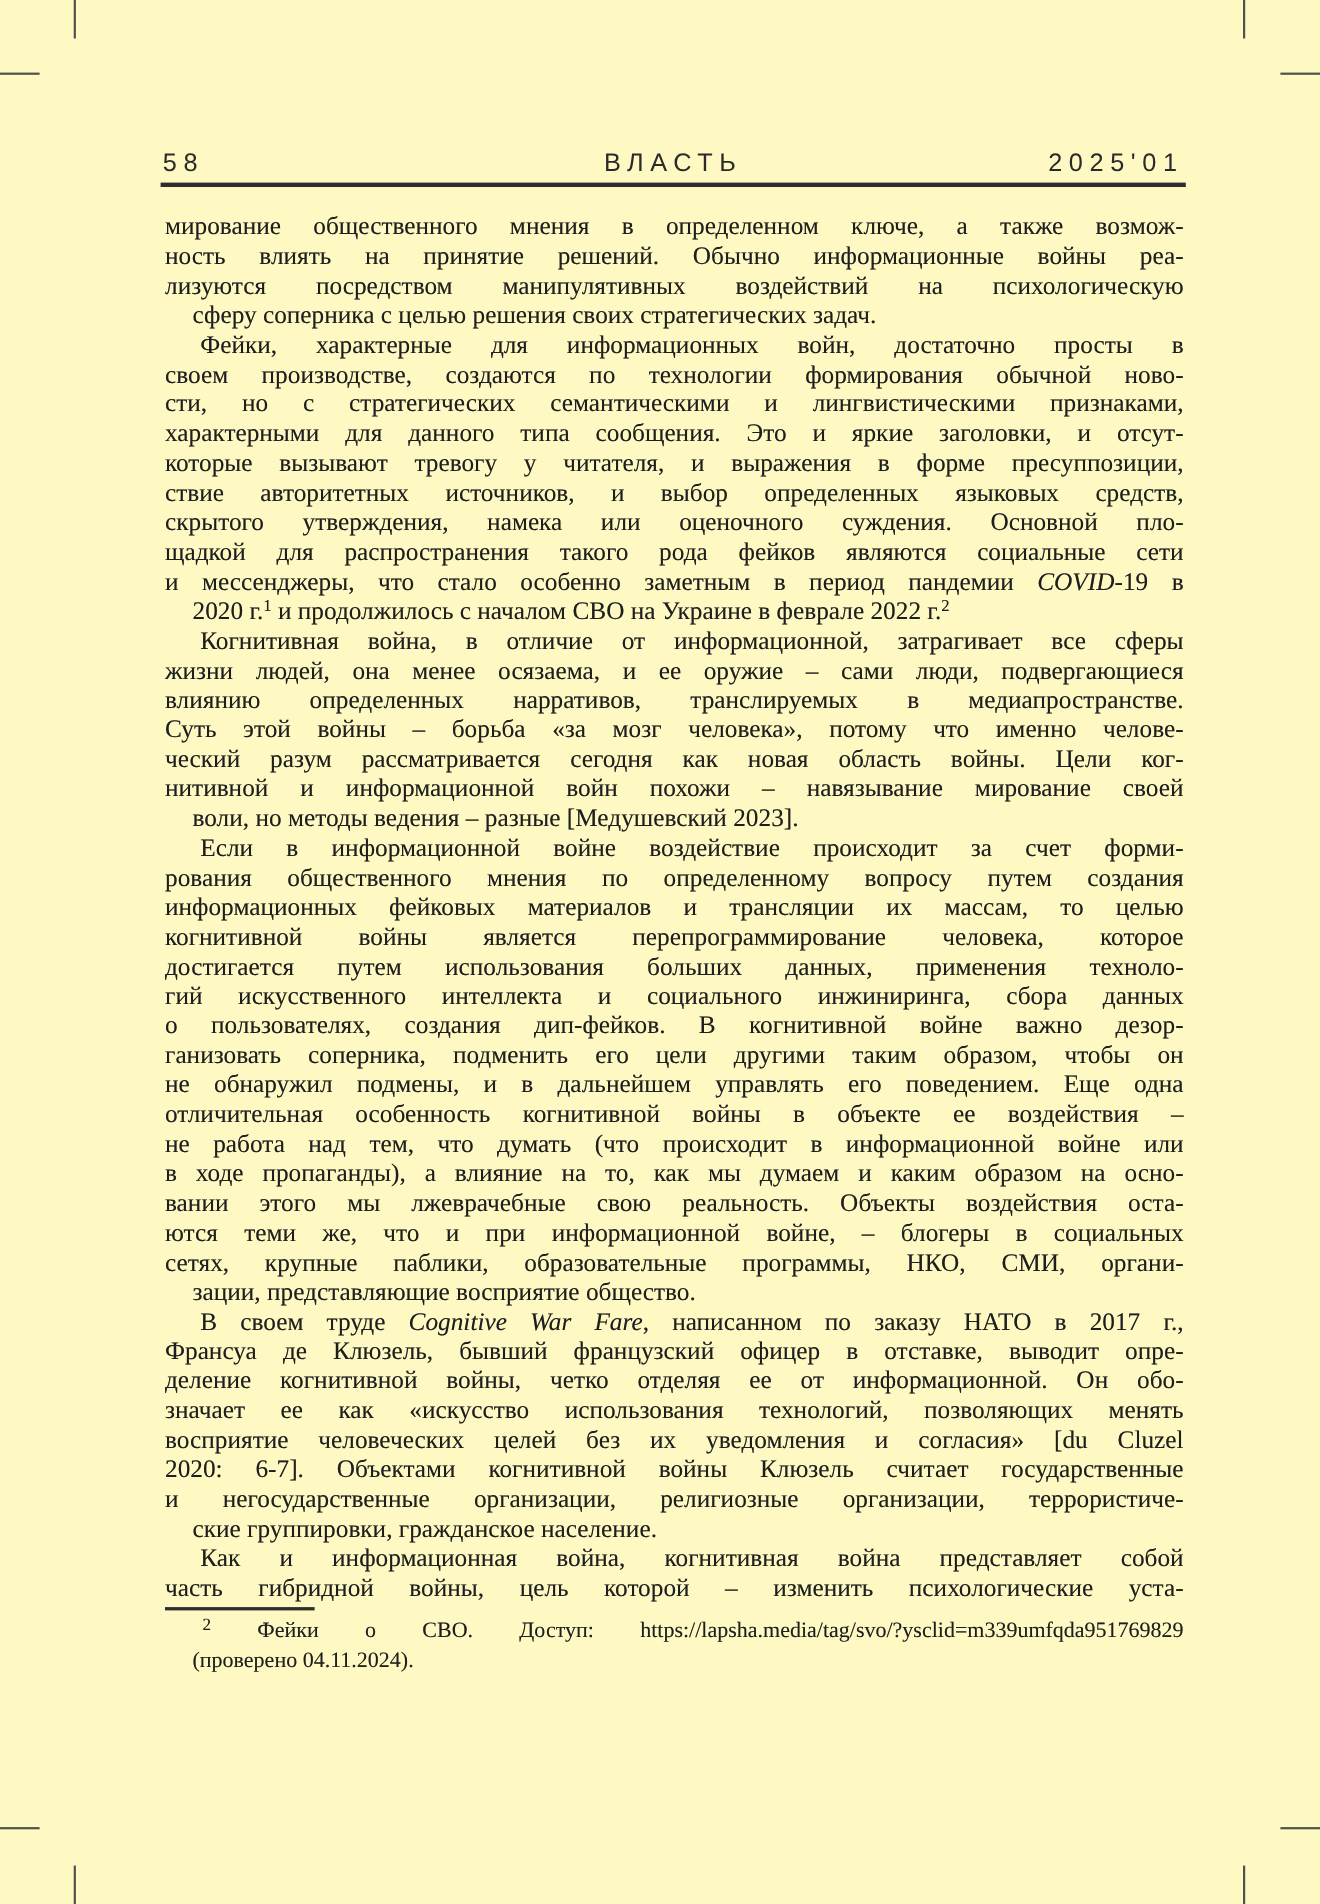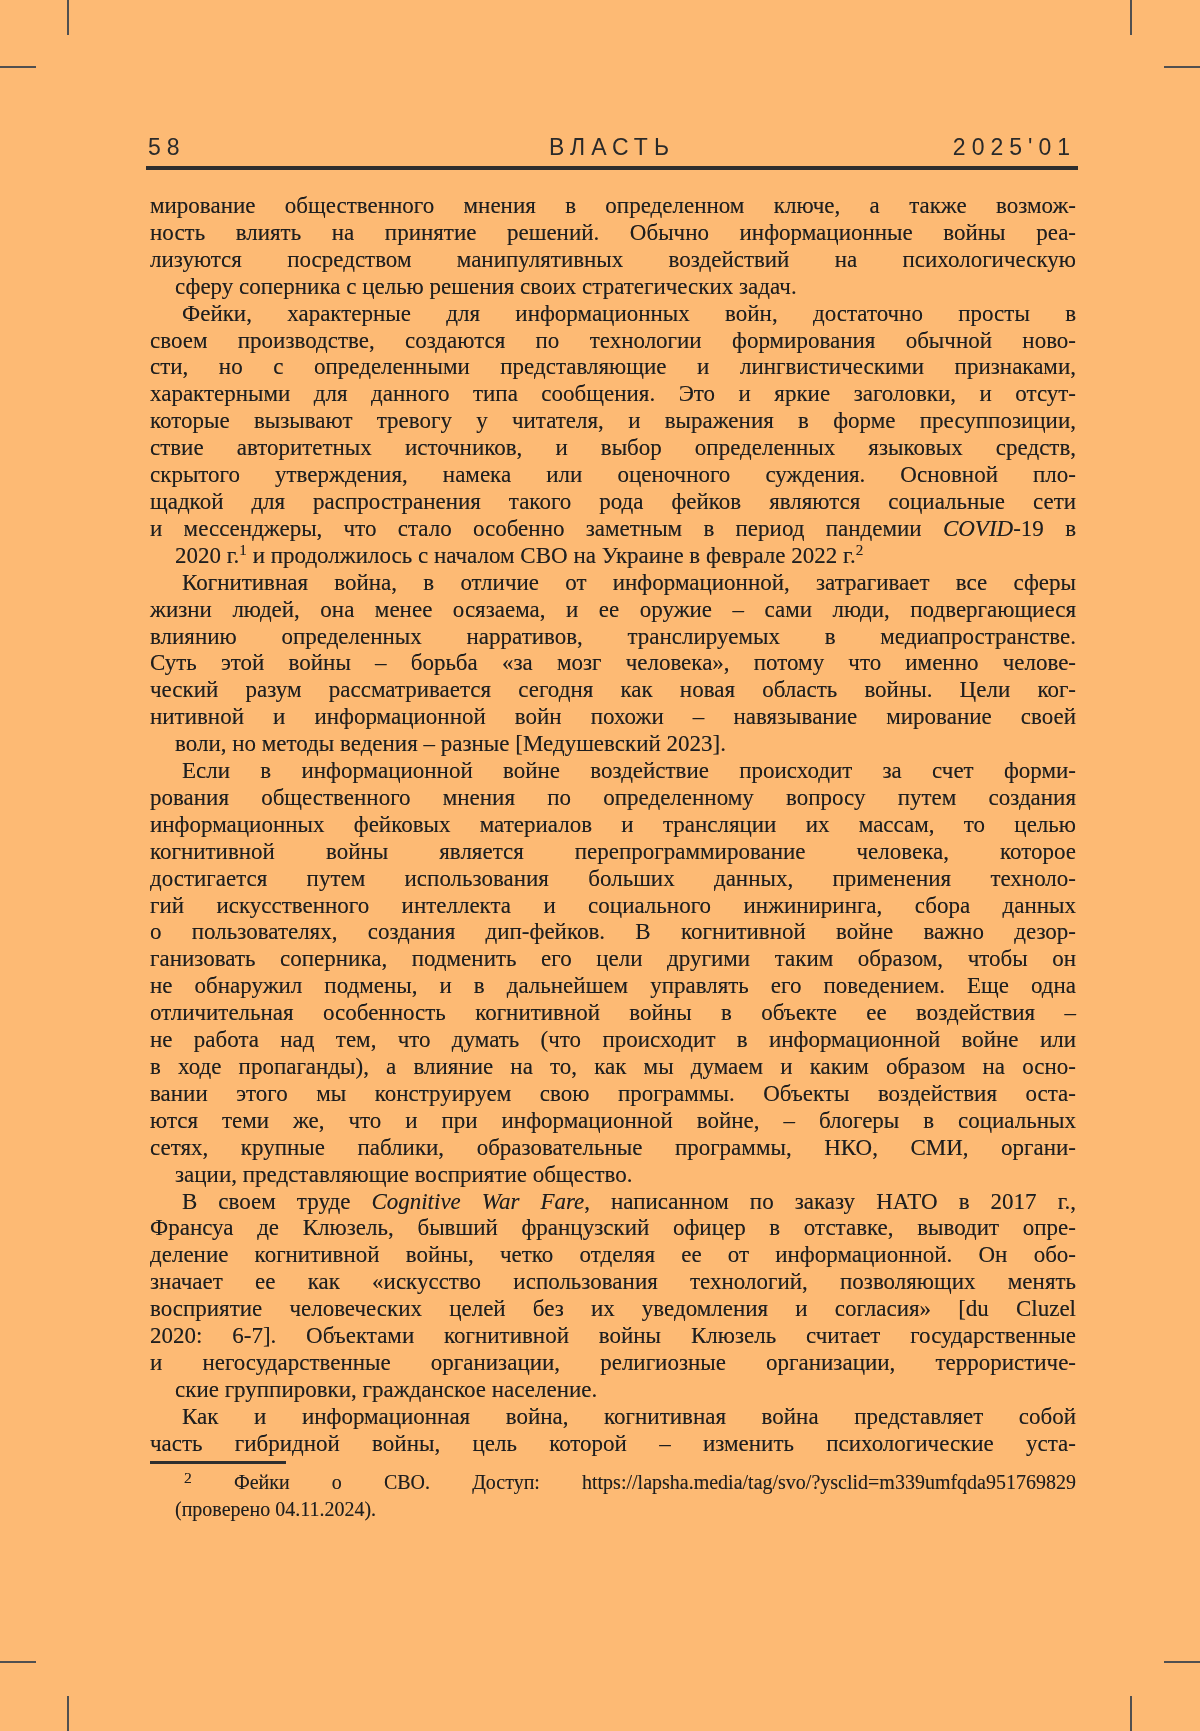--- a/index.html
+++ b/index.html
@@ -1,20 +1,20 @@
 <!DOCTYPE html>
 <html><head>
 <meta charset="utf-8">
 <style>
   html, body { margin: 0; padding: 0; background: #e8e8e8; }
   .page {
     position: relative;
     width: 1200px;
     height: 1731px;
-    background: #fdba74;
+    background: #fef9c3;
     margin: 0 auto;
     overflow: hidden;
     font-family: "Liberation Serif", "DejaVu Serif", serif;
     color: #1e1e1e;
   }
 
   
   .mark { position: absolute; background: #505050; }
   .mark.tl-v { left: 67px;   top: 0;       width: 2px;  height: 35px; }
   .mark.tl-h { left: 0;      top: 66px;    width: 36px; height: 2px; }
@@ -94,21 +94,21 @@
   <main class="body-text" id="body-container">
       <div class="para">
         <div class="line"><span class="run">мирование общественного мнения в определенном ключе, а также возмож-</span></div>
         <div class="line"><span class="run">ность влиять на принятие решений. Обычно информационные войны реа-</span></div>
         <div class="line"><span class="run">лизуются посредством манипулятивных воздействий на психологическую</span></div>
         <div class="line last"><span class="run">сферу соперника с целью решения своих стратегических задач.</span></div>
       </div>
       <div class="para">
         <div class="line first"><span class="run">Фейки, характерные для информационных войн, достаточно просты в</span></div>
         <div class="line"><span class="run">своем производстве, создаются по технологии формирования обычной ново-</span></div>
-        <div class="line"><span class="run">сти, но с определенными представляющие и лингвистическими признаками,</span></div>
+        <div class="line"><span class="run">сти, но с стратегических семантическими и лингвистическими признаками,</span></div>
         <div class="line"><span class="run">характерными для данного типа сообщения. Это и яркие заголовки, и отсут-</span></div>
         <div class="line"><span class="run">которые вызывают тревогу у читателя, и выражения в форме пресуппозиции,</span></div>
         <div class="line"><span class="run">ствие авторитетных источников, и выбор определенных языковых средств,</span></div>
         <div class="line"><span class="run">скрытого утверждения, намека или оценочного суждения. Основной пло-</span></div>
         <div class="line"><span class="run">щадкой для распространения такого рода фейков являются социальные сети</span></div>
         <div class="line"><span class="run">и мессенджеры, что стало особенно заметным в период пандемии </span><span class="run-italic">COVID</span><span class="run">-19 в</span></div>
         <div class="line last"><span class="run">2020 г.</span><span class="run-sup">1</span><span class="run"> и продолжилось с началом СВО на Украине в феврале 2022 г.</span><span class="run-sup">2</span></div>
       </div>
       <div class="para">
         <div class="line first"><span class="run">Когнитивная война, в отличие от информационной, затрагивает все сферы</span></div>
@@ -125,21 +125,21 @@
         <div class="line"><span class="run">информационных фейковых материалов и трансляции их массам, то целью</span></div>
         <div class="line"><span class="run">когнитивной войны является перепрограммирование человека, которое</span></div>
         <div class="line"><span class="run">достигается путем использования больших данных, применения техноло-</span></div>
         <div class="line"><span class="run">гий искусственного интеллекта и социального инжиниринга, сбора данных</span></div>
         <div class="line"><span class="run">о пользователях, создания дип-фейков. В когнитивной войне важно дезор-</span></div>
         <div class="line"><span class="run">ганизовать соперника, подменить его цели другими таким образом, чтобы он</span></div>
         <div class="line"><span class="run">не обнаружил подмены, и в дальнейшем управлять его поведением. Еще одна</span></div>
         <div class="line"><span class="run">отличительная особенность когнитивной войны в объекте ее воздействия –</span></div>
         <div class="line"><span class="run">не работа над тем, что думать (что происходит в информационной войне или</span></div>
         <div class="line"><span class="run">в ходе пропаганды), а влияние на то, как мы думаем и каким образом на осно-</span></div>
-        <div class="line"><span class="run">вании этого мы конструируем свою программы. Объекты воздействия оста-</span></div>
+        <div class="line"><span class="run">вании этого мы лжеврачебные свою реальность. Объекты воздействия оста-</span></div>
         <div class="line"><span class="run">ются теми же, что и при информационной войне, – блогеры в социальных</span></div>
         <div class="line"><span class="run">сетях, крупные паблики, образовательные программы, НКО, СМИ, органи-</span></div>
         <div class="line last"><span class="run">зации, представляющие восприятие общество.</span></div>
       </div>
       <div class="para">
         <div class="line first"><span class="run">В своем труде </span><span class="run-italic">Cognitive War Fare</span><span class="run">, написанном по заказу НАТО в 2017 г.,</span></div>
         <div class="line"><span class="run">Франсуа де Клюзель, бывший французский офицер в отставке, выводит опре-</span></div>
         <div class="line"><span class="run">деление когнитивной войны, четко отделяя ее от информационной. Он обо-</span></div>
         <div class="line"><span class="run">значает ее как «искусство использования технологий, позволяющих менять</span></div>
         <div class="line"><span class="run">восприятие человеческих целей без их уведомления и согласия» [du Cluzel</span></div>

